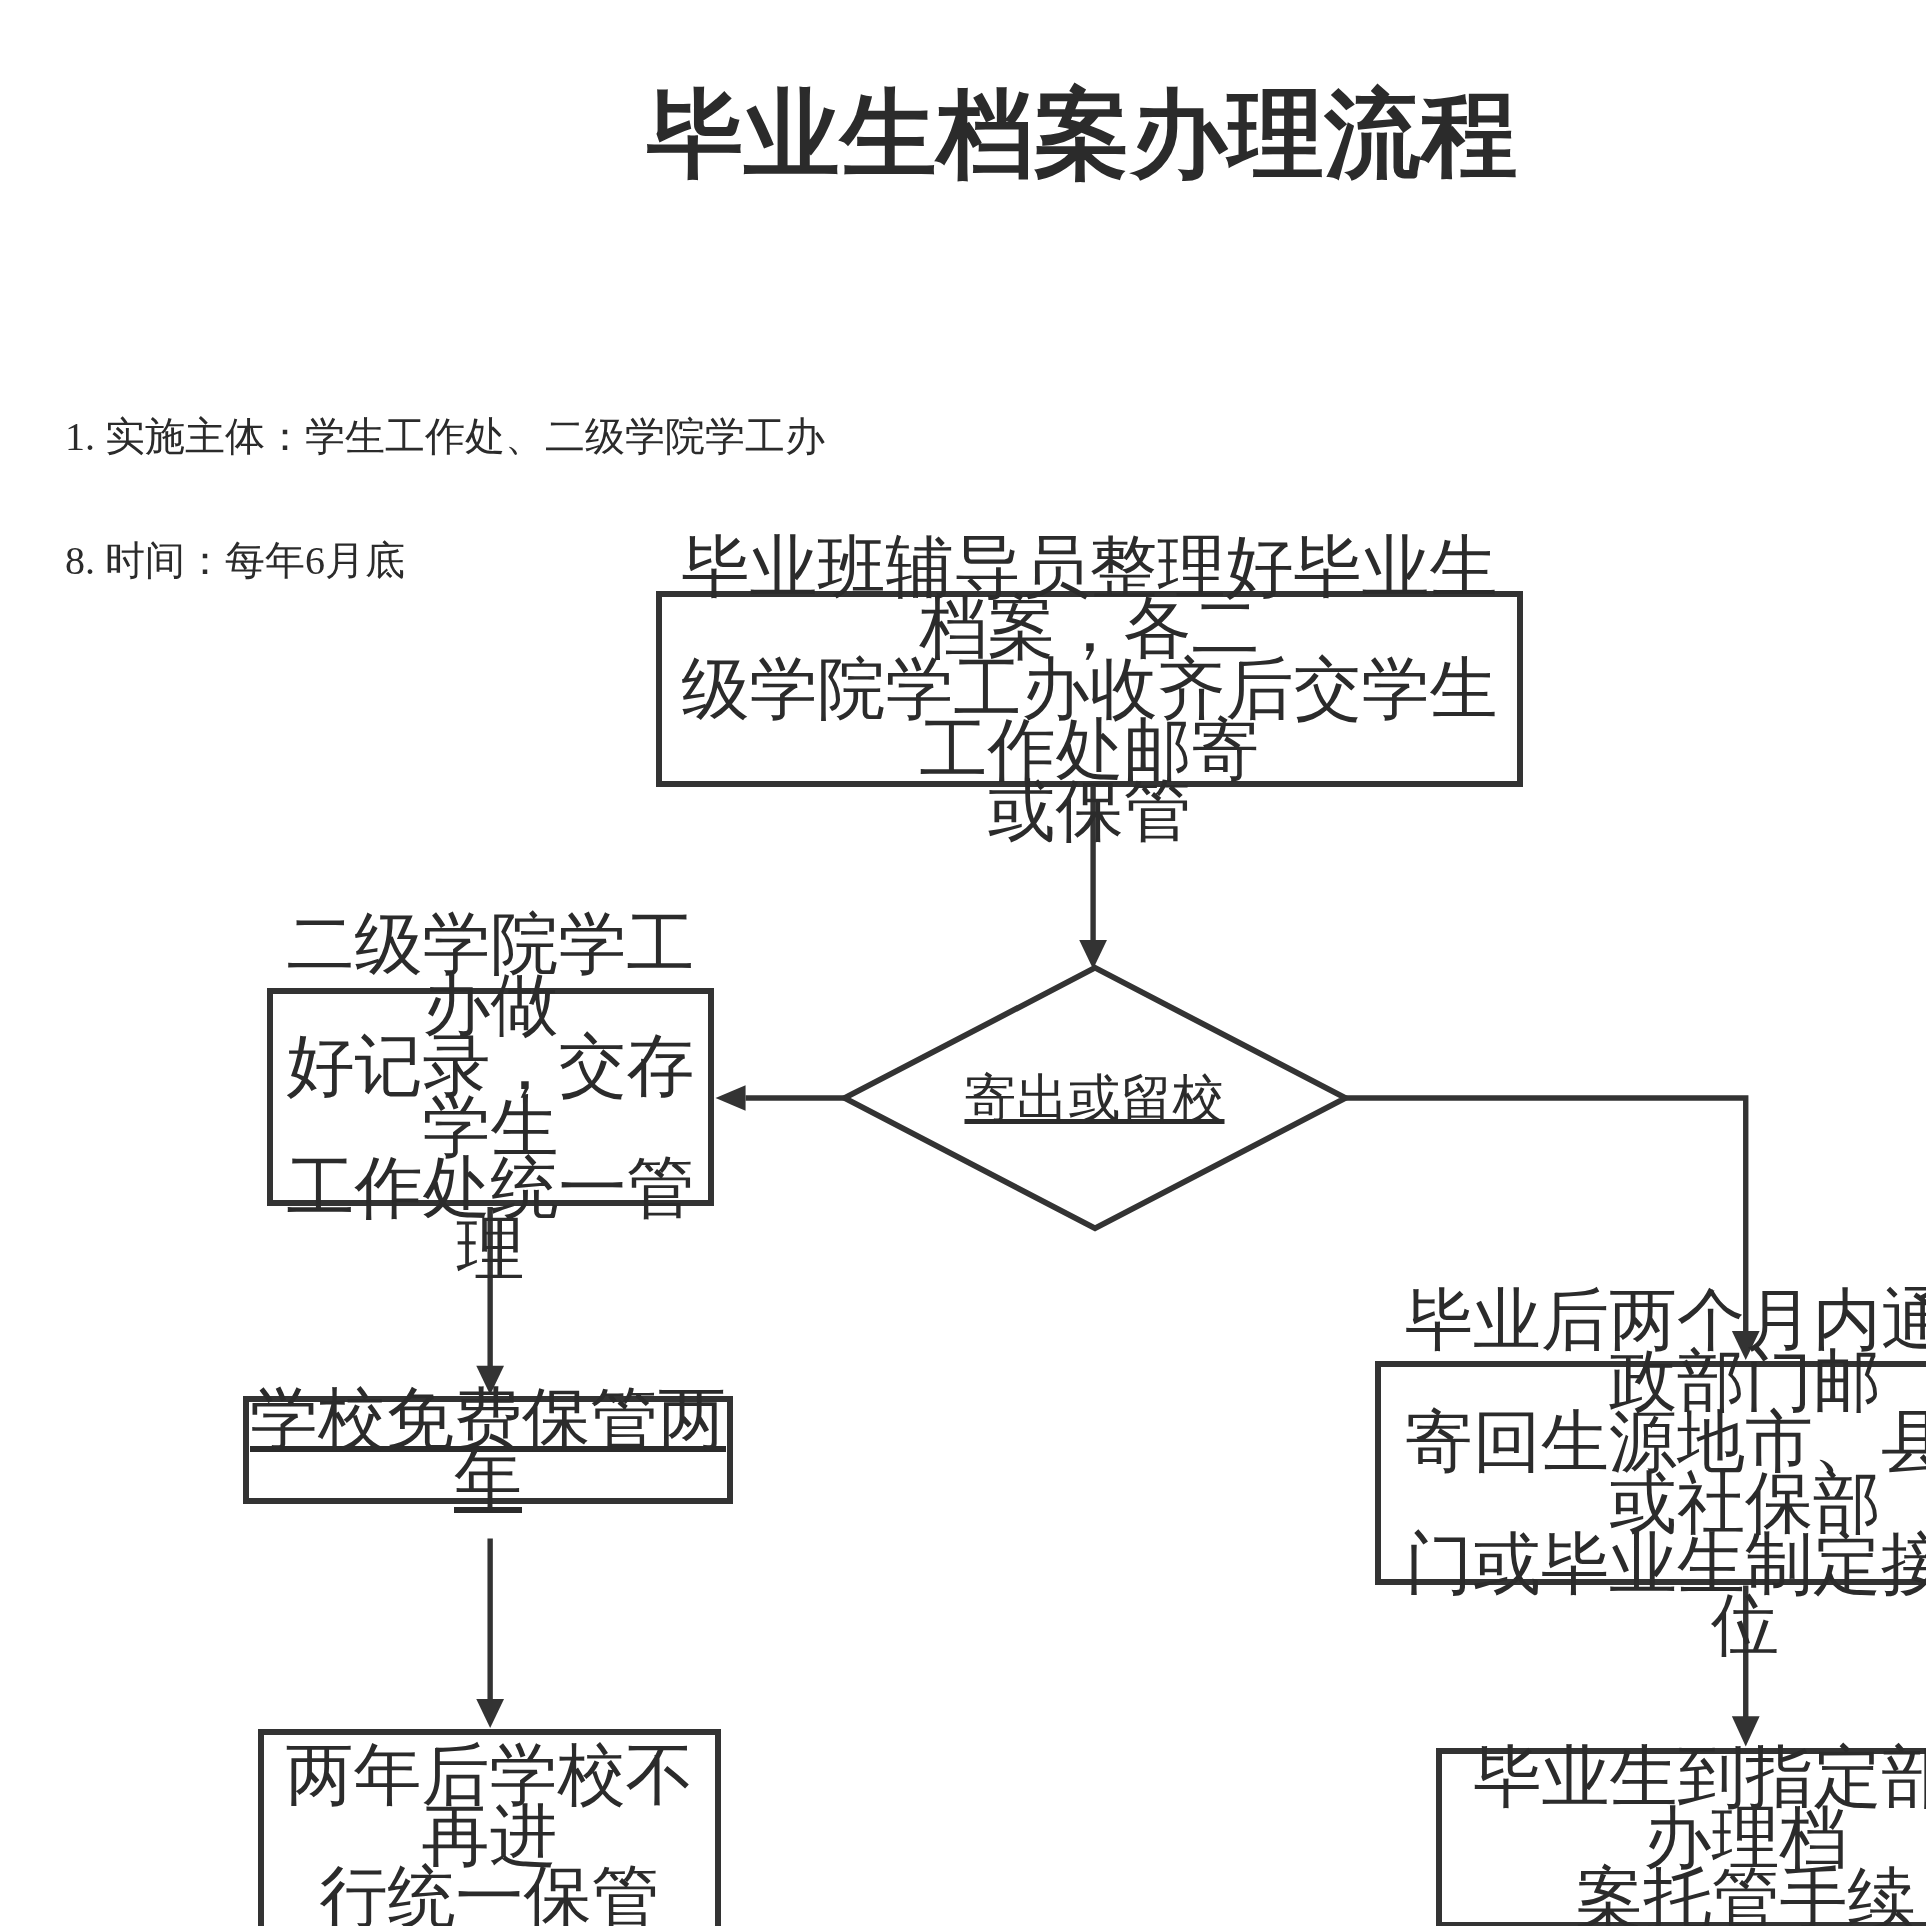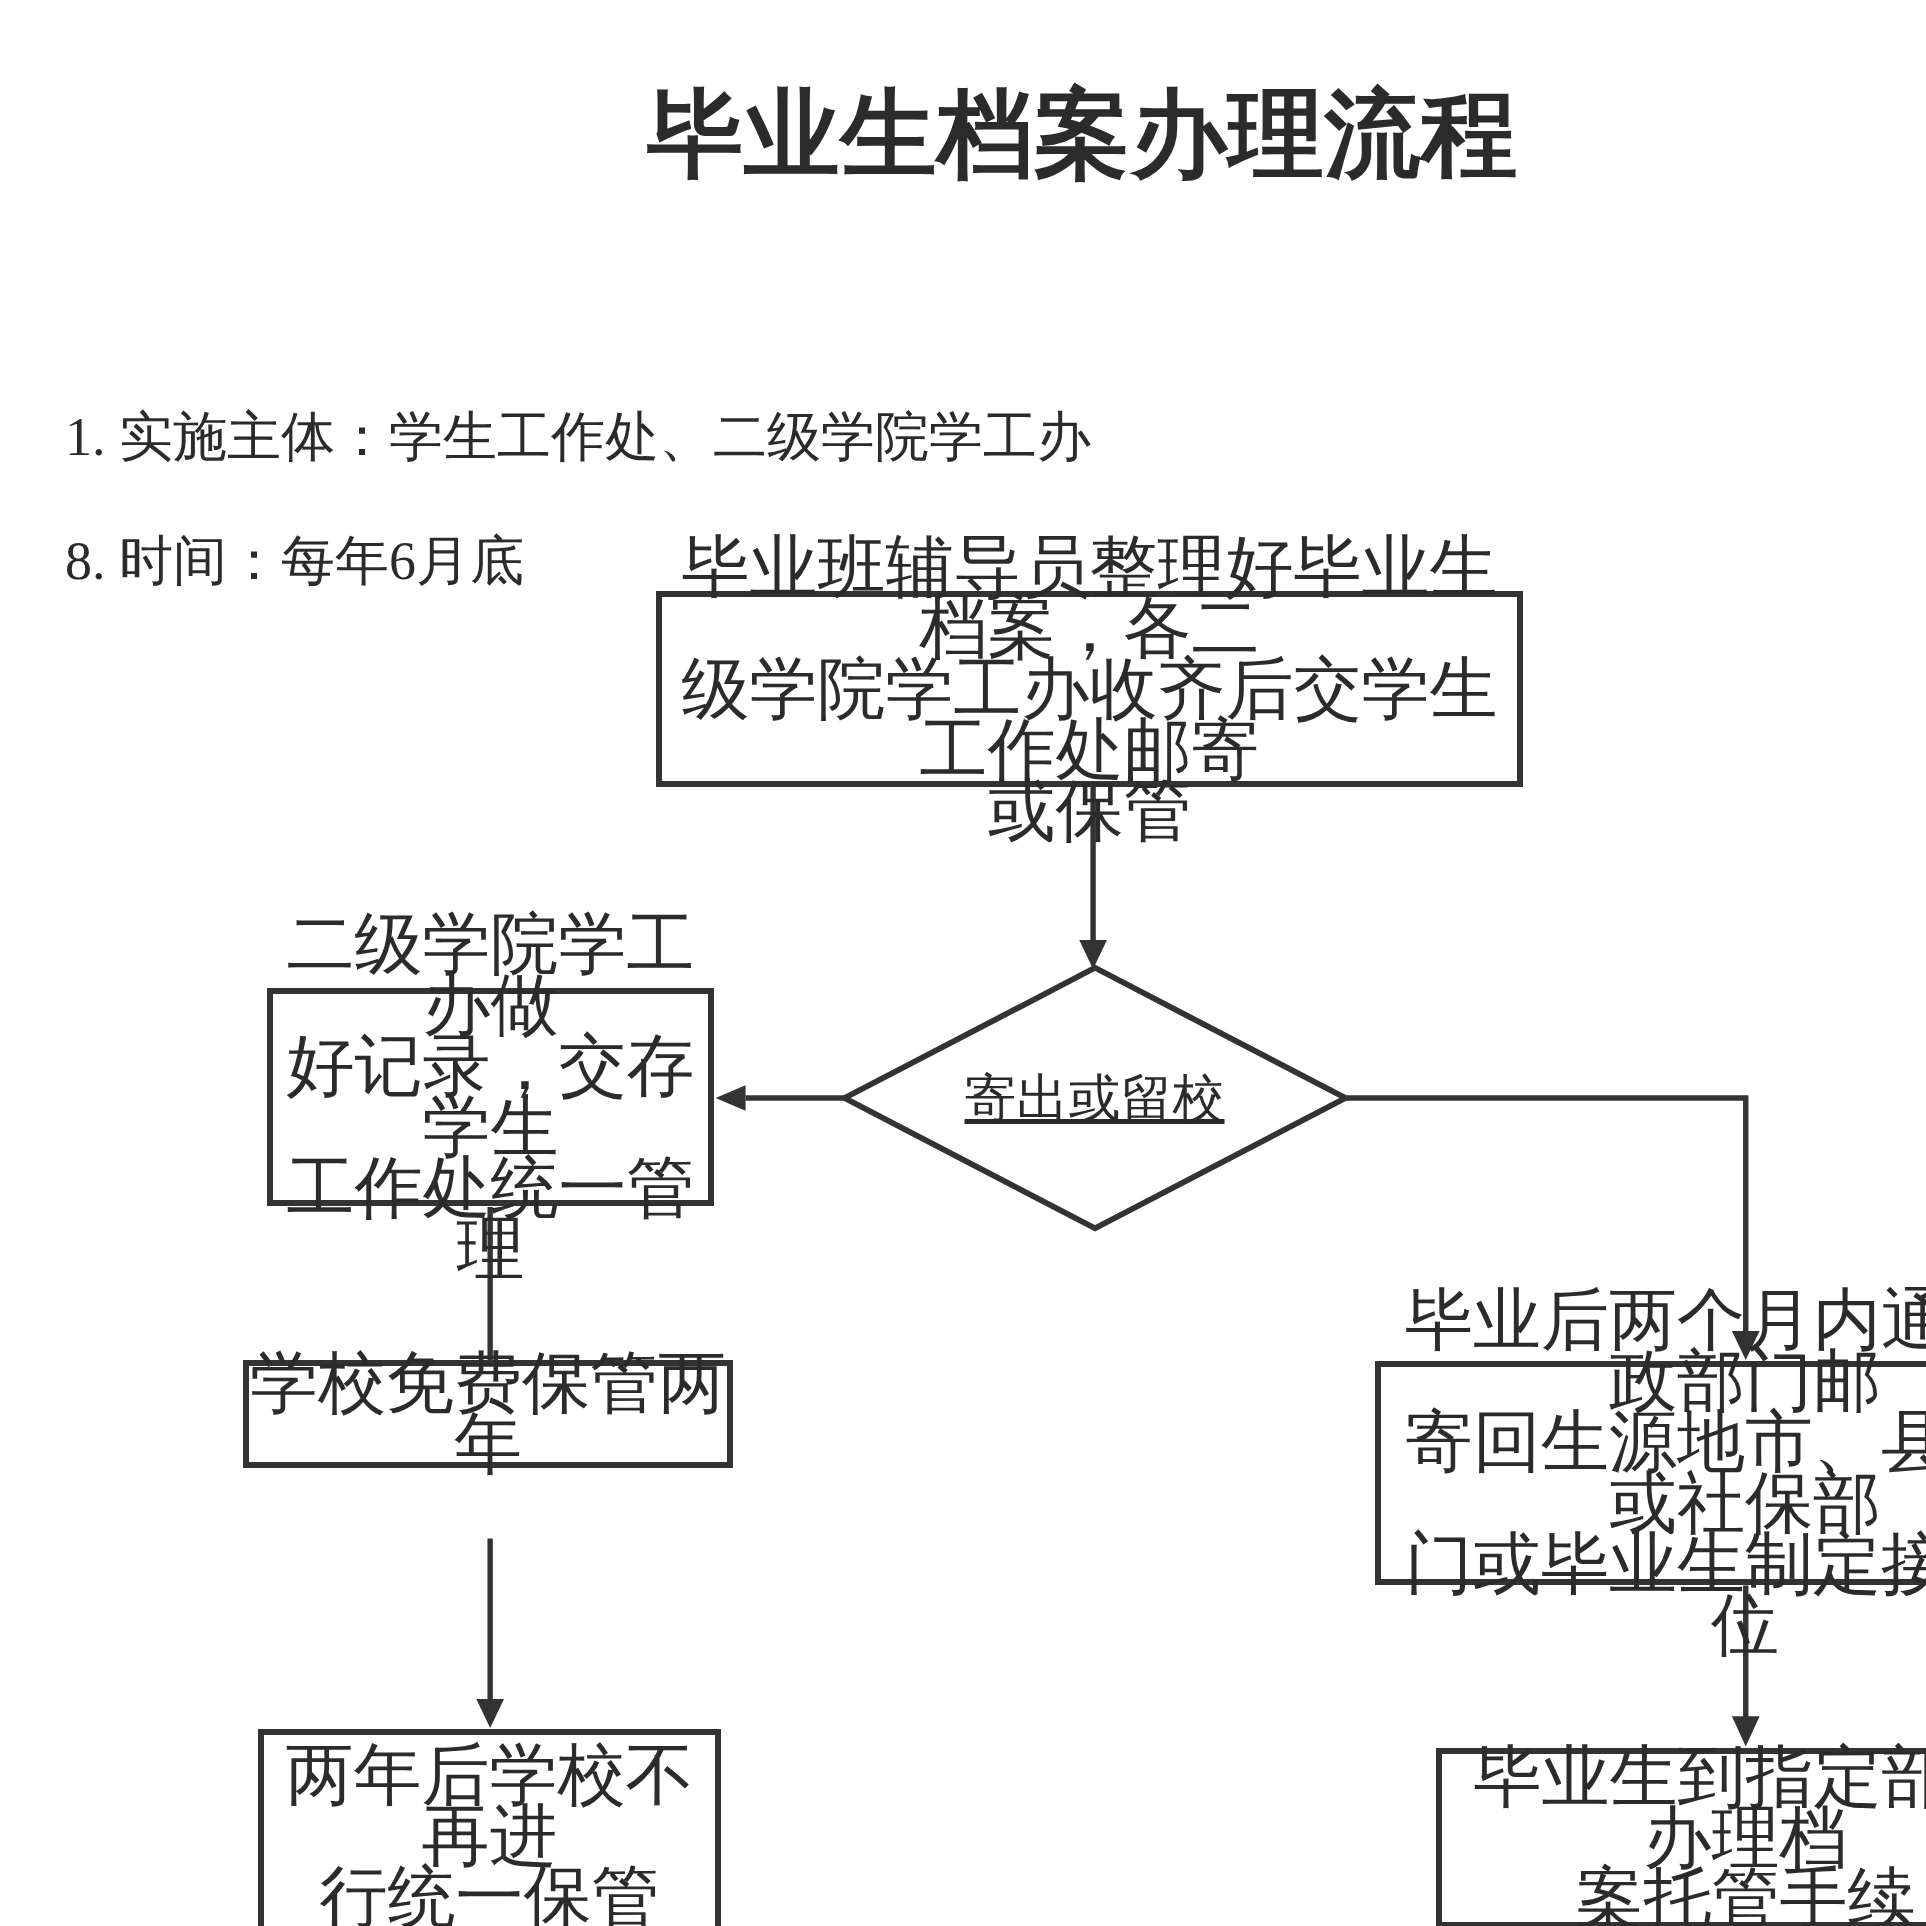--- a/index.html
+++ b/index.html
@@ -50,21 +50,21 @@
     font-size: 96px;
     font-weight: bold;
     line-height: 1.25;
     letter-spacing: 0.8px;
     white-space: pre-line;
   }
   .notes {
     position: absolute;
     left: 65px;
     top: 344px;
-    font-size: 54px;
+    font-size: 40px;
     line-height: 62px;
     white-space: pre-line;
   }
   .note-line { display: block; }
   .node {
     position: absolute;
     box-sizing: border-box;
     border: 6.2px solid var(--stroke);
     background: var(--background);
     display: flex;
@@ -82,21 +82,21 @@
     align-items: center;
     justify-content: center;
     text-align: center;
     font-size: 52px;
     line-height: 61px;
     white-space: pre-line;
     text-decoration: underline;
   }
   #start-box   { left: 656px; top: 591px; width: 867px; height: 196px; }
   #record-box  { left: 267px;  top: 988px; width: 447px; height: 218px; }
-  #keep-box    { left: 243px;  top: 1360px; width: 490px; height: 108px; }
+  #keep-box    { left: 243px;  top: 1396px; width: 490px; height: 108px; text-decoration: underline; }
   #nolonger-box{ left: 258px;  top: 1729px; width: 463px; height: 215px; }
   #mail-box    { left: 1375px; top: 1361px; width: 740px; height: 224px; }
   #deposit-box { left: 1436px; top: 1748px; width: 619px; height: 180px; }
   #decision-label { left: 902px; top: 1056px; width: 385px; height: 85px; }
 </style>
 </head>
 <body>
 
 <div id="canvas">
 

